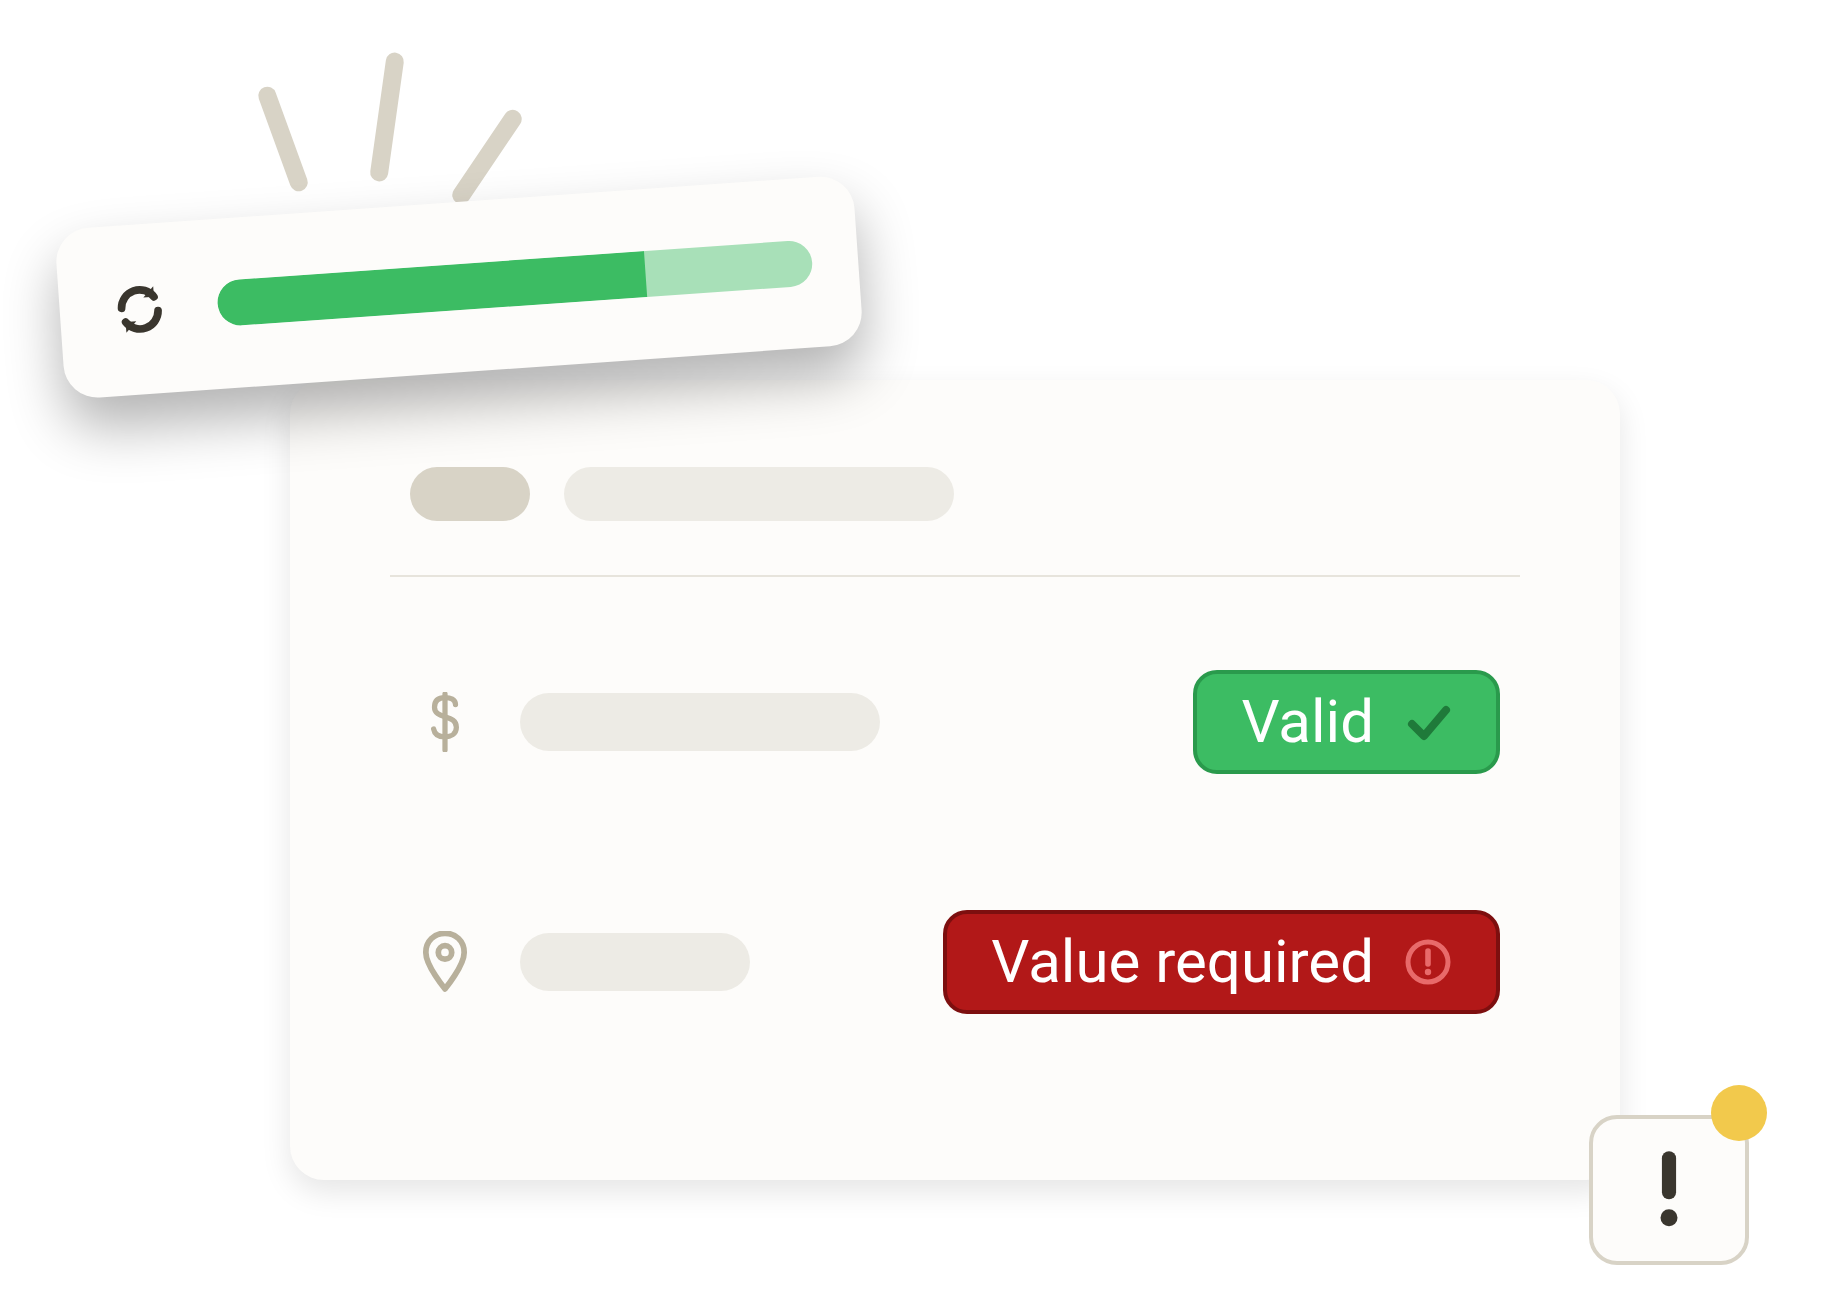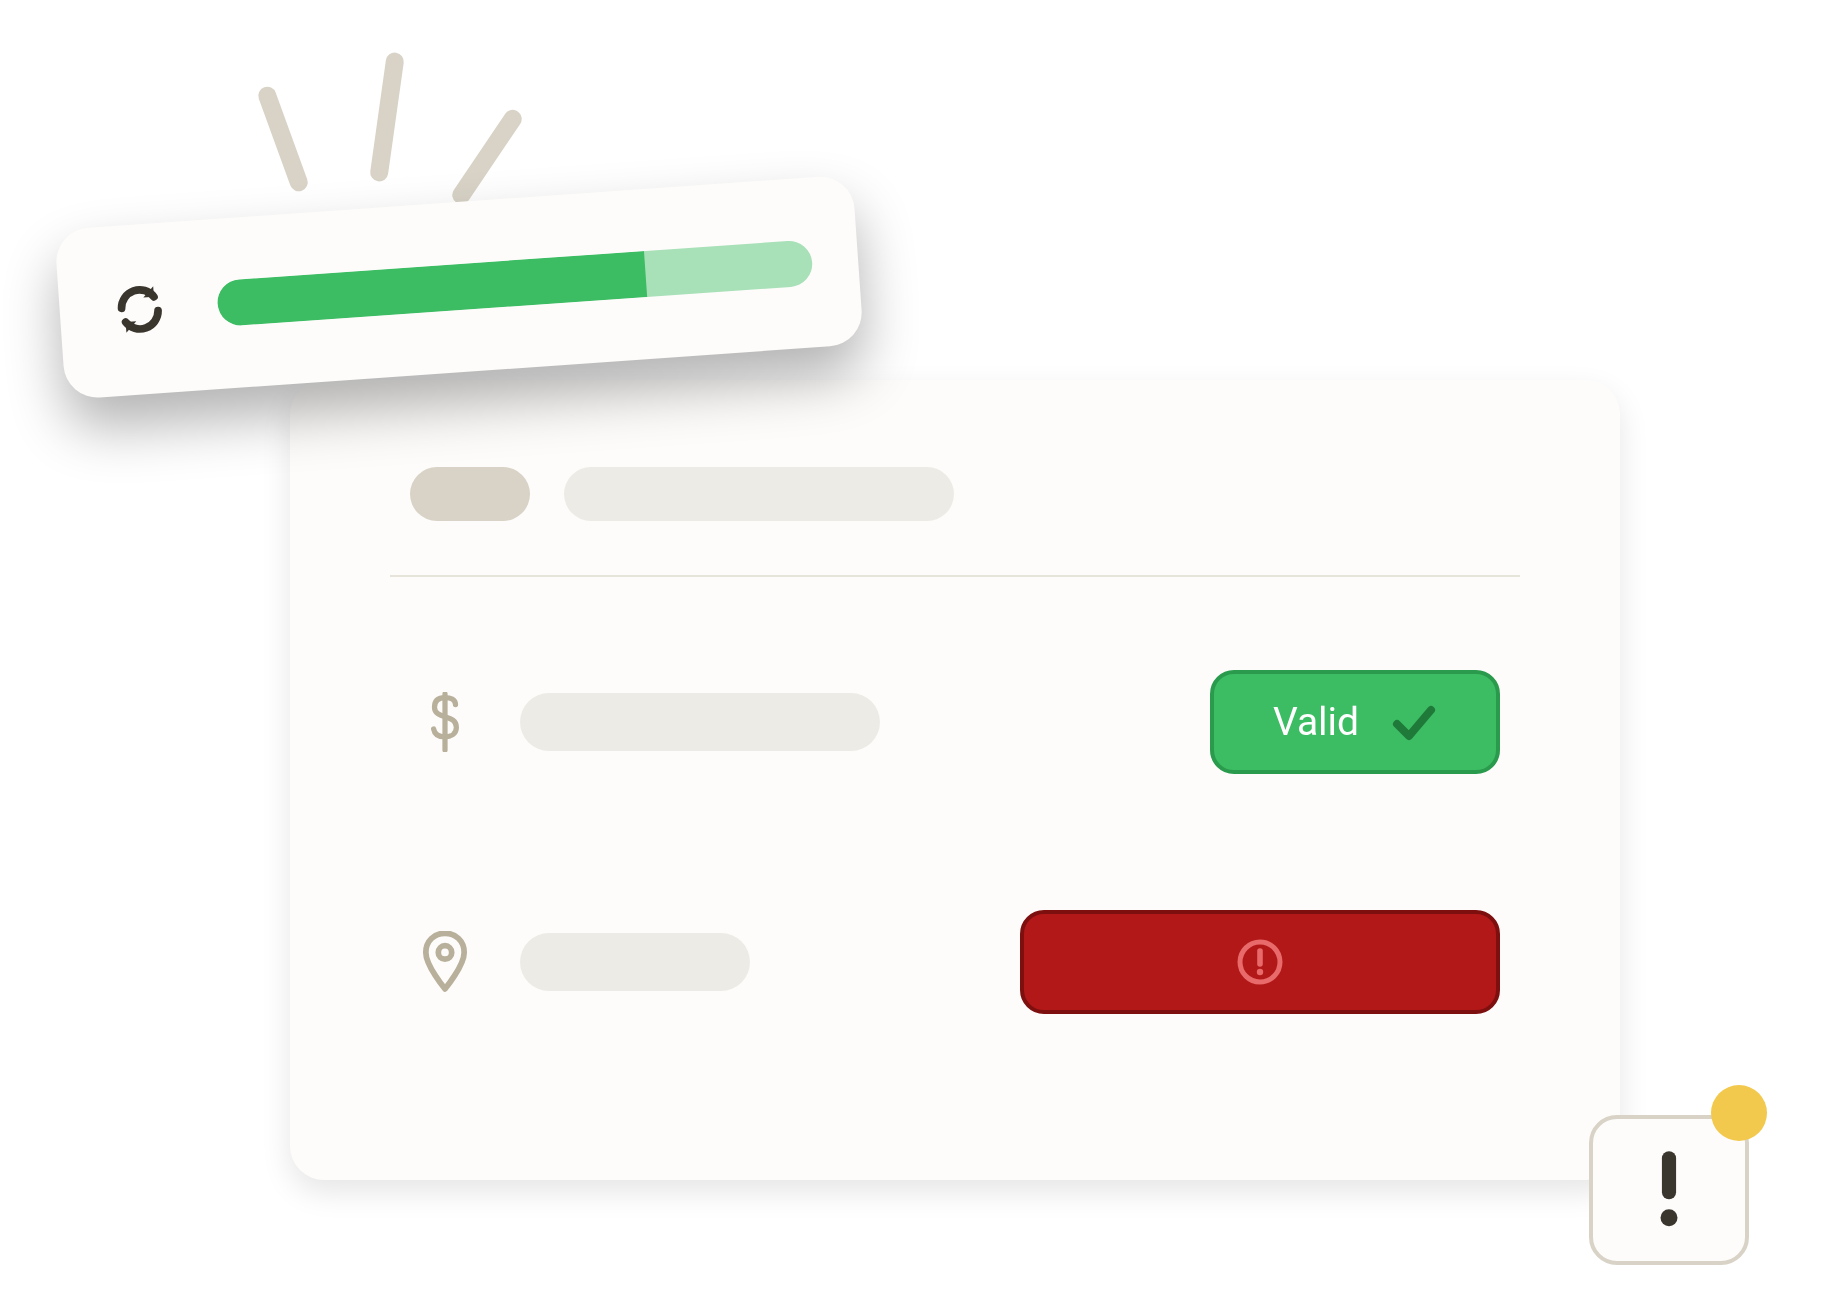--- a/index.html
+++ b/index.html
@@ -87,21 +87,21 @@
   .row-2 .row-field { width: 230px; }
 
   .status-badge {
     margin-left: auto;
     height: 104px;
     border-radius: 24px;
     display: flex;
     align-items: center;
     justify-content: center;
     gap: 30px;
-    font-size: 39px;
+    font-size: 60px;
     color: #ffffff;
     font-weight: 400;
     padding: 0 44px;
     border: 4px solid transparent;
   }
   .status-valid {
     background: #3cbc63;
     border-color: #2a9a4c;
     min-width: 290px;
   }
@@ -229,20 +229,21 @@
 
     <div class="row row-2">
       <span class="row-icon">
         <svg width="46" height="62" viewBox="0 0 24 32">
           <path d="M12 30 C12 30 22 18 22 11 C22 5 17.5 1 12 1 C6.5 1 2 5 2 11 C2 18 12 30 12 30 Z" class="muted-stroke" stroke-width="3" fill="none" stroke-linejoin="round"></path>
           <circle cx="12" cy="11" r="3.5" class="muted-stroke" stroke-width="3" fill="none"></circle>
         </svg>
       </span>
       <div class="row-field"></div>
       <div class="status-badge status-error">
+        <span class="status-text">Value required</span>
         <span class="status-icon">
           <svg width="48" height="48" viewBox="0 0 24 24">
             <circle cx="12" cy="12" r="10" fill="none" stroke="#e86a6a" stroke-width="2.5"></circle>
             <line x1="12" y1="6.5" x2="12" y2="13" stroke="#e86a6a" stroke-width="2.8" stroke-linecap="round"></line>
             <circle cx="12" cy="17" r="1.6" fill="#e86a6a"></circle>
           </svg>
         </span>
       </div>
     </div>
   </div>

